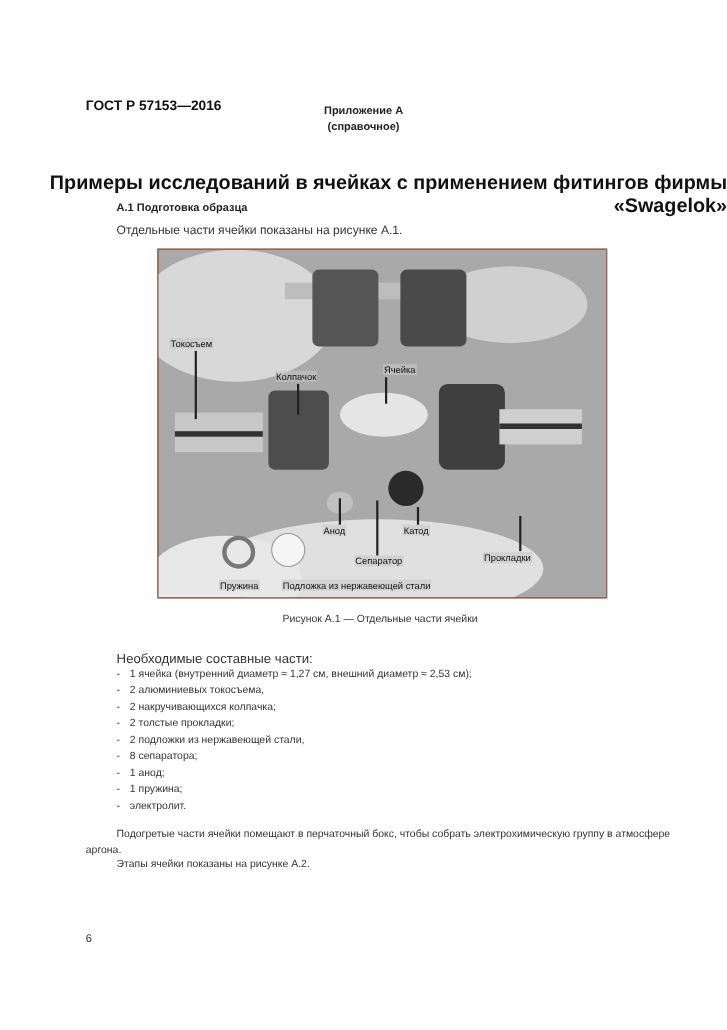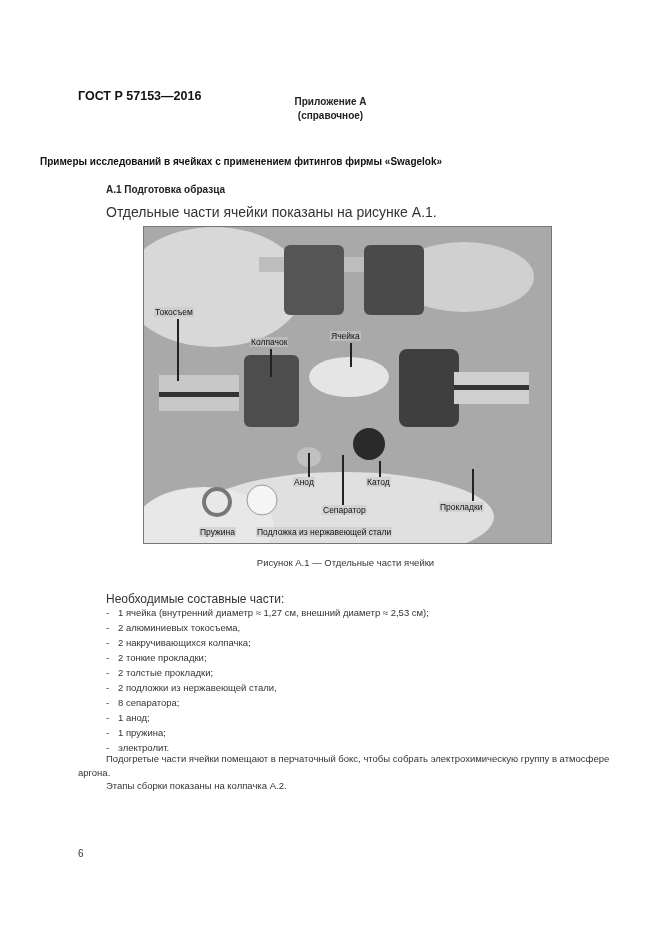--- a/index.html
+++ b/index.html
@@ -1,22 +1,22 @@
 <!DOCTYPE html>
 <html><head>
 <meta charset="utf-8">
 <style>
   html, body { margin:0; padding:0; background:#fff; }
   body { width:661px; height:936px; position:relative; font-family:"Liberation Sans", sans-serif; color:#2a2a2a; overflow:hidden; }
   .abs { position:absolute; }
   .std { left:78px; top:66px; font-size:12.5px; font-weight:bold; color:#111;margin-top:23px; }
   .annex { left:0; width:661px; text-align:center; font-size:10px; font-weight:bold; color:#222; }
-  .title { left:0; width:661px; top:156px; text-align:left; font-size:10px; font-weight:bold; color:#111; padding-left:40px; box-sizing:border-box; }
+  .title { left:0; width:661px; top:156px; text-align:right; font-size:18px; font-weight:bold; color:#111; padding-left:40px; box-sizing:border-box; }
   .sec { left:106px; top:184px; font-size:10px; font-weight:bold; color:#222; }
-  .p { font-size:14px; color:#333; }
+  .p { font-size:11px; color:#333; }
   .fig { left:143px; top:226px; width:407px; height:316px; background:#c2410c; border:1px solid #777; overflow:hidden; }
   .cap { left:0; width:661px; top:557px; text-align:center; font-size:9.5px; color:#333; padding-left:30px; box-sizing:border-box; }
   .list-head { left:106px; top:592px; font-size:12px; color:#333; }
   .list { left:106px; top:605px; font-size:9.5px; color:#333; margin:0; padding:0; list-style:none; }
   .list li { height:15px; line-height:15px; }
   .list li::before { content:"-"; display:inline-block; width:12px; }
   .para { left:78px; width:545px; font-size:9.5px; line-height:14px; color:#333; text-indent:28px; }
   .pg { left:78px; top:848px; font-size:10px; color:#333; }
   .lbl { position:absolute; font-size:8.5px; color:#111; background:rgba(200,200,200,0.6); padding:0 1px; white-space:nowrap; }
   .ln { position:absolute; background:#222; width:2px; }
@@ -50,46 +50,45 @@
     <ellipse cx="205" cy="150" rx="40" ry="20" fill="#e5e5e5"></ellipse>
     <circle cx="225" cy="157" r="16" fill="#2a2a2a" transform="translate(0,60)"></circle>
     <circle cx="73" cy="275" r="13" fill="none" stroke="#777" stroke-width="4"></circle>
     <circle cx="118" cy="273" r="15" fill="#f5f5f5" stroke="#999"></circle>
     <ellipse cx="165" cy="230" rx="12" ry="10" fill="#c0c0c0"></ellipse>
   </svg>
   <span class="lbl" style="left:10px; top:80px">Токосъем</span>
   <div class="ln" style="left:33px; top:92px; height:62px"></div>
   <span class="lbl" style="left:106px; top:110px">Колпачок</span>
   <div class="ln" style="left:126px; top:122px; height:28px"></div>
-  <span class="lbl" style="left:186px; top:104px">Ячейка</span>
+  <span class="lbl" style="left:204px; top:104px">Ячейка</span>
   <div class="ln" style="left:206px; top:116px; height:24px"></div>
   <span class="lbl" style="left:149px; top:250px">Анод</span>
   <div class="ln" style="left:164px; top:226px; height:24px"></div>
   <span class="lbl" style="left:222px; top:250px">Катод</span>
   <div class="ln" style="left:235px; top:234px; height:16px"></div>
   <span class="lbl" style="left:178px; top:278px">Сепаратор</span>
   <div class="ln" style="left:198px; top:228px; height:50px"></div>
   <span class="lbl" style="left:295px; top:275px">Прокладки</span>
   <div class="ln" style="left:328px; top:242px; height:32px"></div>
   <span class="lbl" style="left:55px; top:300px">Пружина</span>
   <span class="lbl" style="left:112px; top:300px">Подложка из нержавеющей стали</span>
 </div>
 
 <div class="abs cap">Рисунок А.1 — Отдельные части ячейки</div>
 
 <div class="abs list-head">Необходимые составные части:</div>
 <ul class="abs list">
   <li>1 ячейка (внутренний диаметр ≈ 1,27 см, внешний диаметр ≈ 2,53 см);</li>
   <li>2 алюминиевых токосъема,</li>
   <li>2 накручивающихся колпачка;</li>
-  <li>2 тонкие прокладки;</li>
   <li>2 толстые прокладки;</li>
   <li>2 подложки из нержавеющей стали,</li>
   <li>8 сепаратора;</li>
   <li>1 анод;</li>
   <li>1 пружина;</li>
   <li>электролит.</li>
 </ul>
 
 <div class="abs para" style="top:752px">Подогретые части ячейки помещают в перчаточный бокс, чтобы собрать электрохимическую группу в атмосфере аргона.</div>
-<div class="abs para" style="top:779px">Этапы сборки показаны на колпачка А.2.</div>
+<div class="abs para" style="top:779px">Этапы ячейки показаны на рисунке А.2.</div>
 
 <div class="abs pg">6</div>
 
 </body></html>

